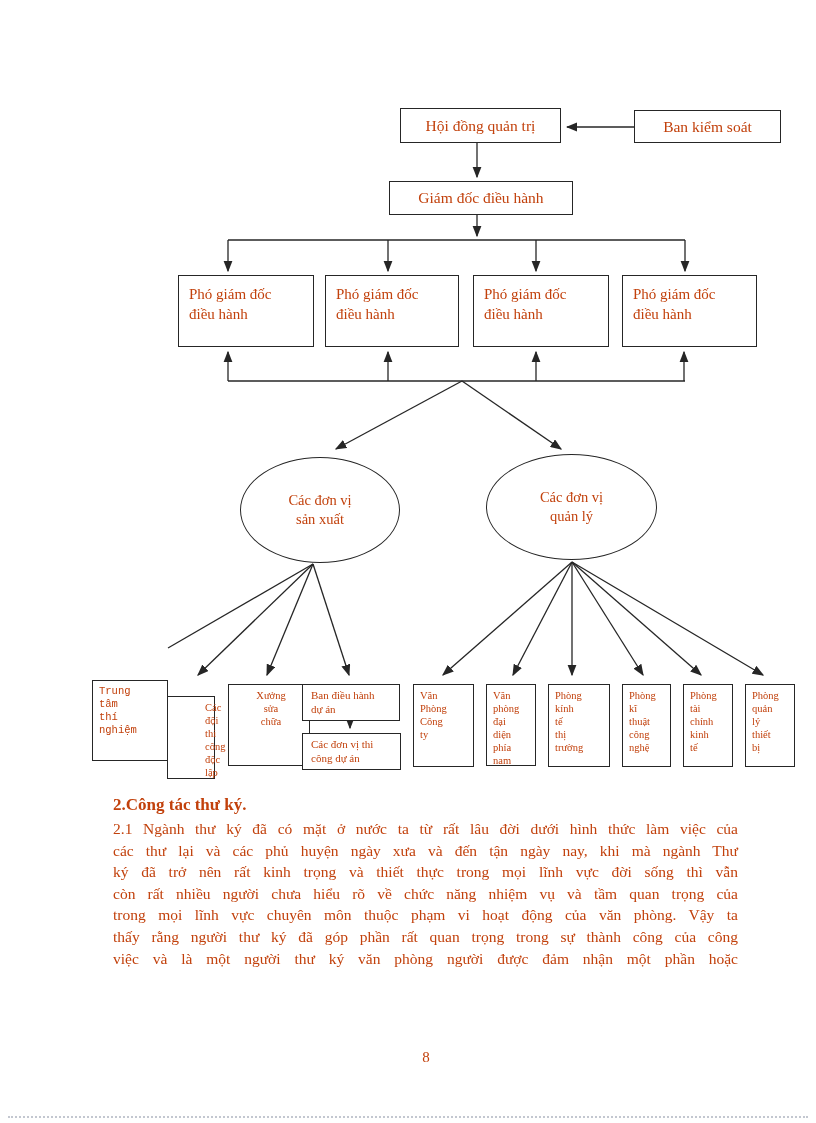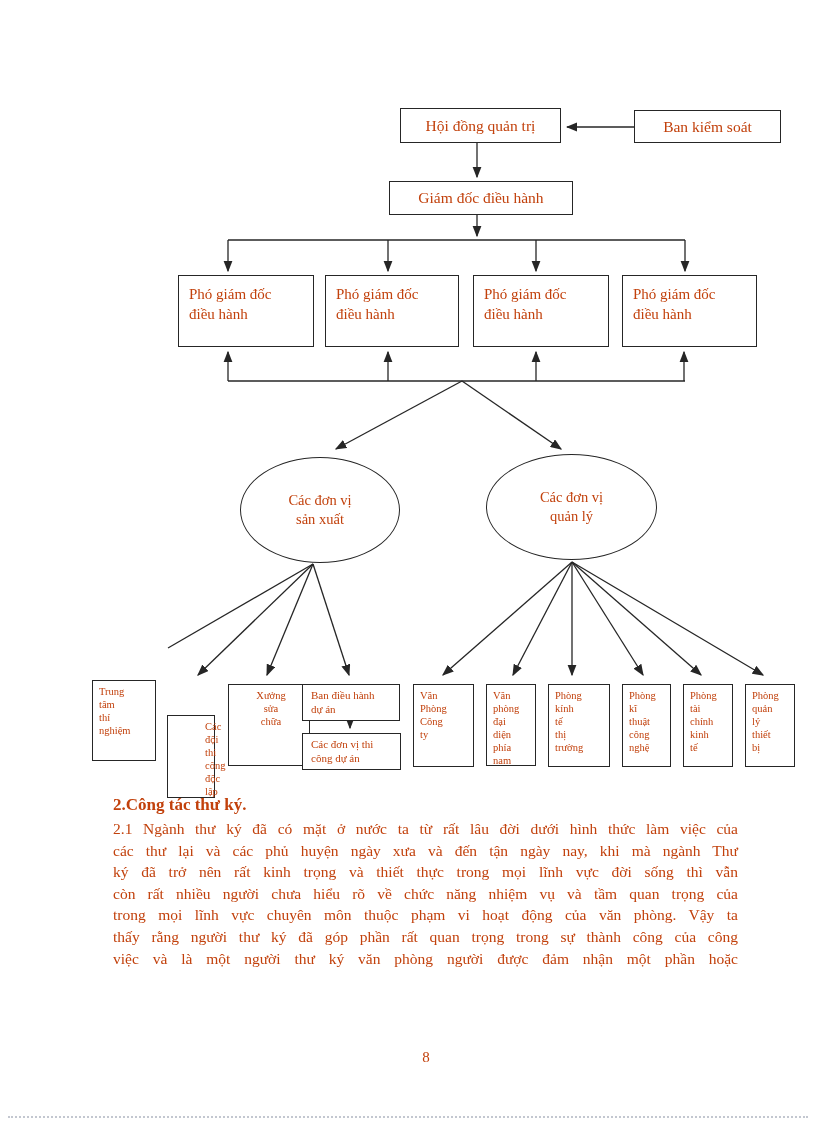--- a/index.html
+++ b/index.html
@@ -15,22 +15,22 @@
   .dep{font-size:15px;line-height:20px;padding:8px 4px 0 10px;}
   .dep1{left:178px;top:275px;width:136px;height:72px;}
   .dep2{left:325px;top:275px;width:134px;height:72px;}
   .dep3{left:473px;top:275px;width:136px;height:72px;}
   .dep4{left:622px;top:275px;width:135px;height:72px;}
   .ell{position:absolute;box-sizing:border-box;border:1.5px solid #262626;border-radius:50%;
        background:#fff;font-size:14.5px;line-height:19px;}
   .ell-left{left:240px;top:457px;width:160px;height:106px;}
   .ell-right{left:486px;top:454px;width:171px;height:106px;}
   .unit{font-size:10.5px;line-height:13px;padding:4px 2px 0 6px;}
-  .u0{left:92px;top:680px;width:64px;height:81px;}
-  .u1{left:167px;top:715px;width:48px;height:83px;padding-left:37px;}
+  .u0{left:92px;top:680px;width:76px;height:81px;font-family:Liberation Mono, monospace;}
+  .u1{left:167px;top:696px;width:48px;height:83px;padding-left:37px;}
   .u2{left:228px;top:684px;width:82px;height:82px;text-align:center;}
   .u3{left:302px;top:684px;width:98px;height:37px;font-size:11px;line-height:14px;padding:3px 2px 0 8px;}
   .u4{left:302px;top:733px;width:99px;height:37px;font-size:11px;line-height:14px;padding:3px 2px 16px 8px;}
   .u5{left:413px;top:684px;width:61px;height:83px;}
   .u6{left:486px;top:684px;width:50px;height:82px;}
   .u7{left:548px;top:684px;width:62px;height:83px;}
   .u8{left:622px;top:684px;width:49px;height:83px;}
   .u9{left:683px;top:684px;width:50px;height:83px;}
   .u10{left:745px;top:684px;width:50px;height:83px;}
   #heading{position:absolute;left:113px;top:795px;font-size:17px;font-weight:bold;}

